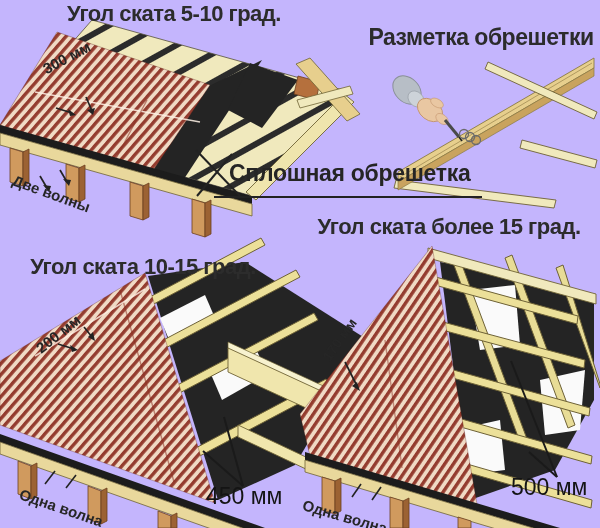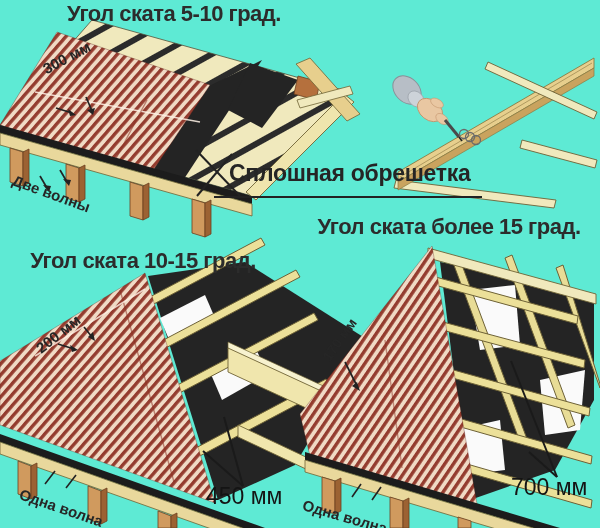--- a/index.html
+++ b/index.html
@@ -1,16 +1,16 @@
 <!DOCTYPE html>
 <html><head>
 <meta charset="utf-8">
 <style>
   html,body{margin:0;padding:0;background:#fff;}
-  #stage{position:relative;width:600px;height:528px;background:#5eead4;overflow:hidden;
+  #stage{position:relative;width:600px;height:528px;background:#c4b5fd;overflow:hidden;
          font-family:"Liberation Sans",sans-serif;}
   #stage svg{position:absolute;left:0;top:0;}
   .lbl{position:absolute;white-space:nowrap;line-height:1.05;color:#272727;}
   .title{font-size:22px;font-weight:700;letter-spacing:-0.5px;color:#2c2c2c;text-align:center;}
   .mid-title{font-size:23px;font-weight:700;letter-spacing:-0.3px;color:#252525;}
   .small{font-size:15px;font-weight:700;color:#262626;}
   .small.rot{transform-origin:left center;}
   .dim{font-size:23px;font-weight:400;color:#141414;}
 </style>
 </head>
@@ -185,32 +185,33 @@
     </g>
   </g>
 </svg>
 
 <div class="lbl title" style="left:48px;top:2px;width:252px;">Угол ската 5-10 град.</div>
 
 <div class="lbl small rot" style="left:44px;top:62px;transform:rotate(-28deg);">300 мм</div>
 
 <div class="lbl small rot" style="left:13px;top:172px;transform:rotate(20deg);">Две волны</div>
 
+<div class="lbl title" style="left:362px;top:25px;width:238px;font-size:23px;">Разметка обрешетки</div>
 
 <div class="lbl mid-title" style="left:229px;top:161px;text-align:center;">Сплошная обрешетка</div>
 
-<div class="lbl title" style="left:10px;top:249px;width:266px;">Угол ската 10-15 град.</div>
+<div class="lbl title" style="left:10px;top:255px;width:266px;">Угол ската 10-15 град.</div>
 
 <div class="lbl small rot" style="left:38px;top:342px;transform:rotate(-38deg);">200 мм</div>
 
 <div class="lbl dim" style="left:206px;top:484px;">450 мм</div>
 
 <div class="lbl small rot" style="left:20px;top:486px;transform:rotate(19deg);">Одна волна</div>
 
 <div class="lbl title" style="left:302px;top:215px;width:294px;">Угол ската более 15 град.</div>
 
 <div class="lbl small rot" style="left:326px;top:352px;font-size:14px;transform:rotate(-55deg);">170 мм</div>
 
-<div class="lbl dim" style="left:511px;top:475px;">700 мм</div>
+<div class="lbl dim" style="left:511px;top:475px;">500 мм</div>
 
 <div class="lbl small rot" style="left:303px;top:497px;transform:rotate(16deg);">Одна волна</div>
 
 </div>
 
 </body></html>

